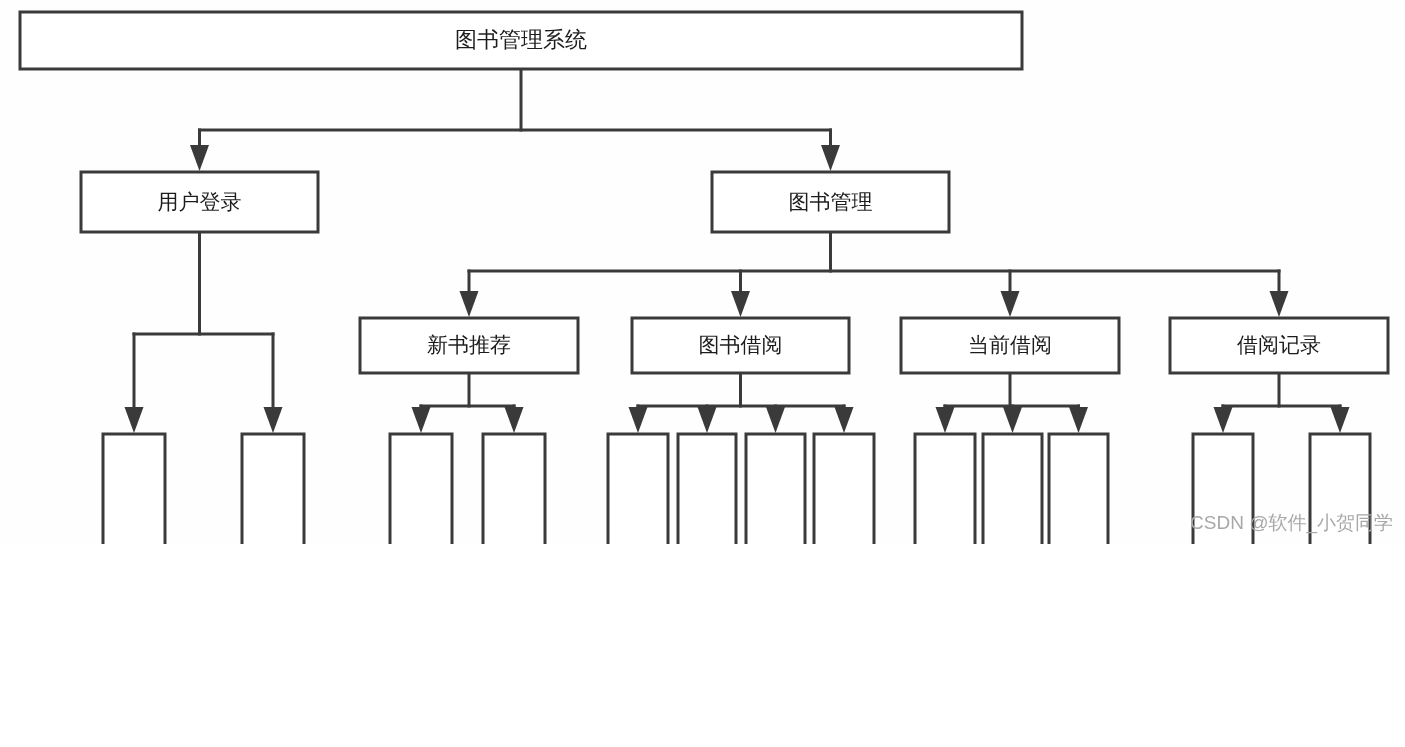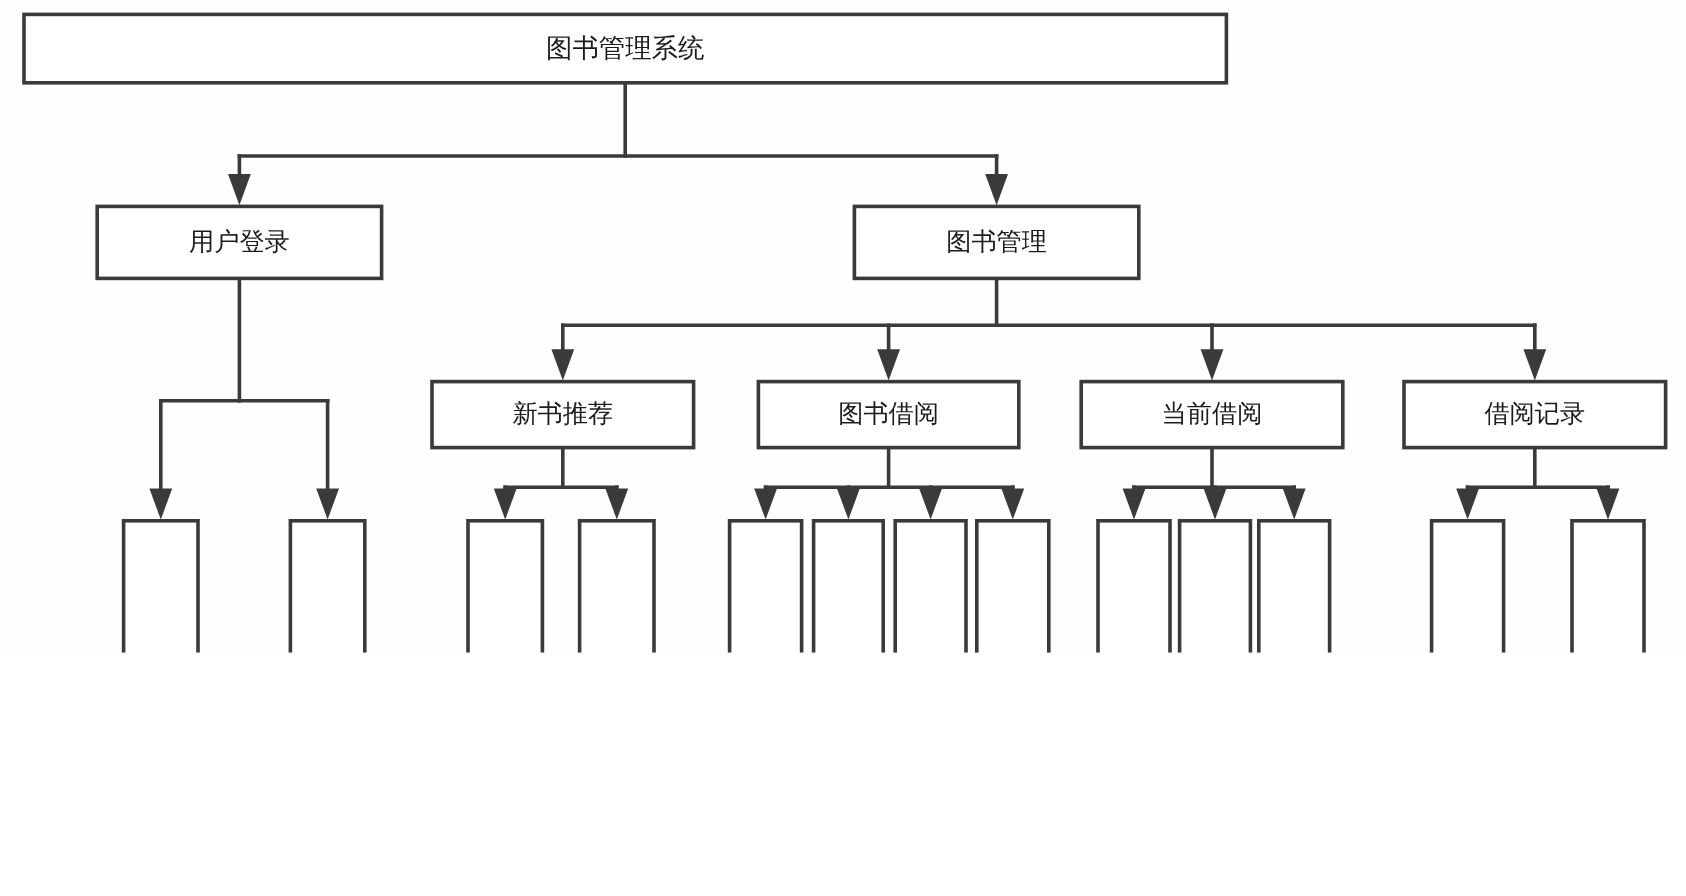--- a/index.html
+++ b/index.html
@@ -218,13 +218,14 @@
       <div class="vlabel-wrap" style="left: 1049px; top: 434px; width: 59px; height: 300px;">
         <span class="vlabel">确认归还（管理员）</span>
       </div>
       <div class="vlabel-wrap" style="left: 1193px; top: 434px; width: 60px; height: 300px;">
         <span class="vlabel">新增借阅记录</span>
       </div>
       <div class="vlabel-wrap" style="left: 1310px; top: 434px; width: 60px; height: 300px;">
         <span class="vlabel">查询借阅记录</span>
       </div>
     </div>
+  <div class="watermark">CSDN @软件_小贺同学</div>
 </div>
 
 </body></html>

